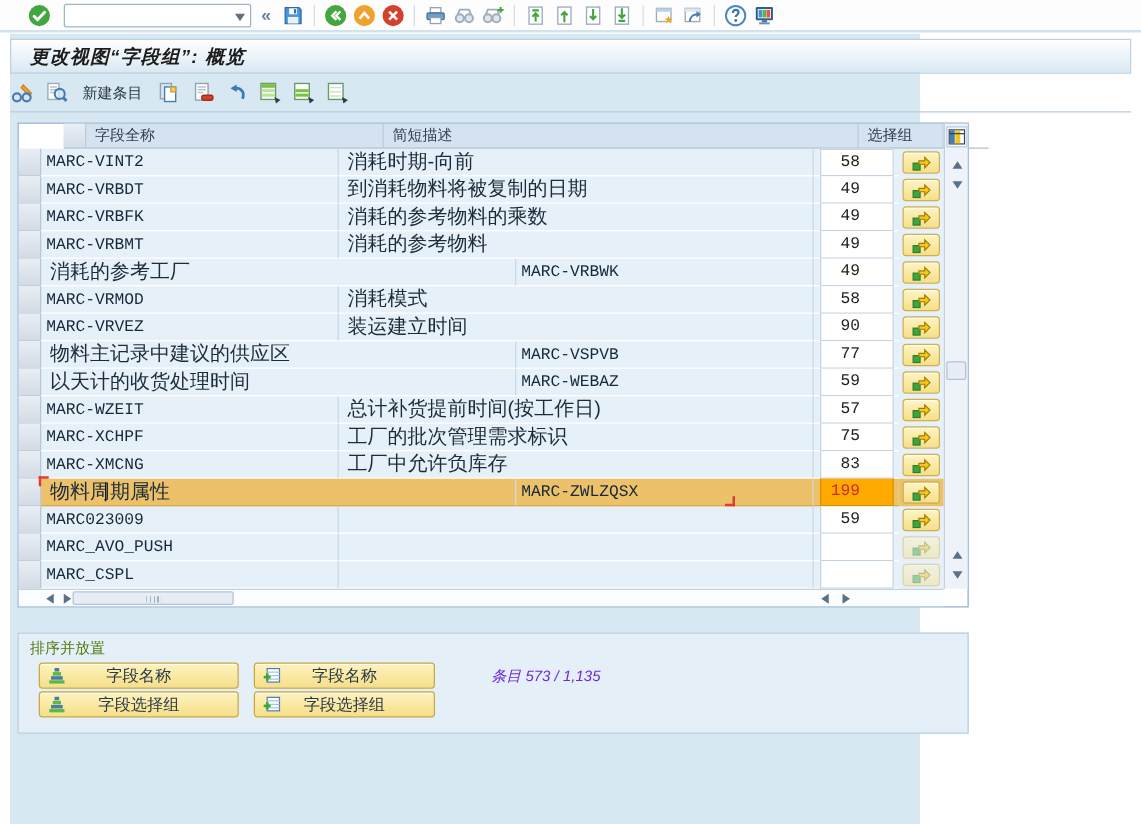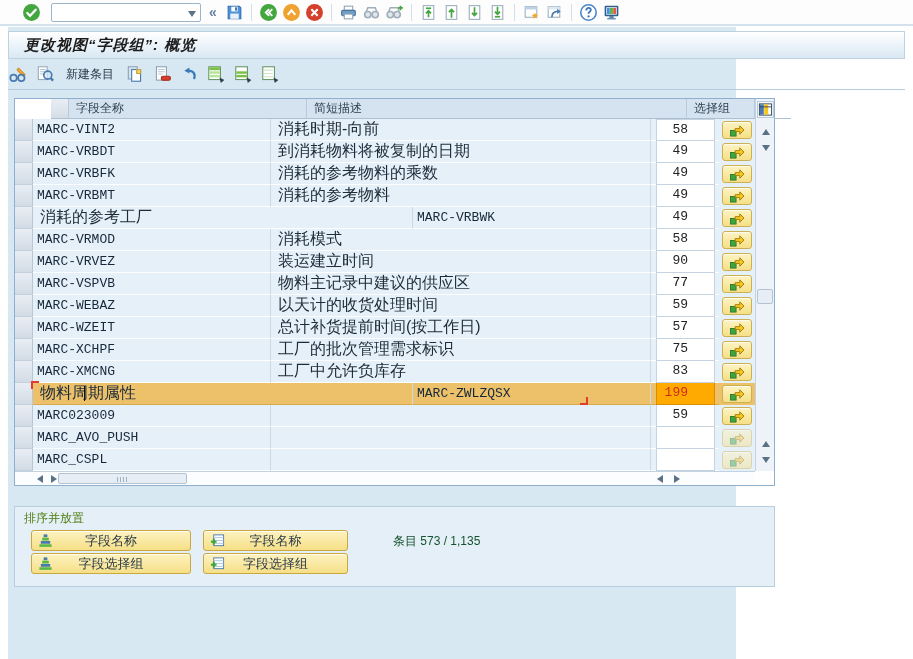--- a/index.html
+++ b/index.html
@@ -94,21 +94,21 @@
 
   
   .groupbox { position:absolute; left:6px; top:479px; width:761px; height:81px;
     background:#e5eff8; border:1px solid #b7cedf; }
   .gb-title { position:absolute; left:9px; top:3px; color:#4d7c0f; }
   .ybtn { position:absolute; height:21px; border:1px solid #c9a83e; border-radius:3px;
     background:linear-gradient(#fdf3c1,#f6df87); box-shadow:inset 0 1px 0 rgba(255,255,255,.75);
     display:flex; align-items:center; cursor:default; }
   .ybtn .icon16 { position:absolute; left:6px; width:16px; height:16px; display:flex; }
   .ybtn .blabel { flex:1; text-align:center; font-size:13px; color:#2b3a48; }
-  .counter { position:absolute; left:378px; top:26px; font-size:12px; color:#14532d; }
+  .counter { position:absolute; left:378px; top:26px; font-size:12px; color:#6d28d9;font-style:italic; }
 </style>
 </head>
 <body>
 
 <div class="sysbar">
   <span class="icon18">
     <svg viewBox="0 0 18 18" width="19" height="19">
         <circle cx="9" cy="9" r="8" fill="#44a63e"></circle>
         <path d="M5 9.5l2.6 2.6L13 6.4" stroke="#fff" stroke-width="2.2" fill="none" stroke-linecap="round"></path>
       </svg>
@@ -462,47 +462,47 @@
           <svg viewBox="0 0 16 14" width="16" height="13">
                   <rect x="1" y="7" width="6" height="6" fill="#3da53d" stroke="#2d7a2d"></rect>
                   <path d="M6 5h5V2l4.5 4.5L11 11V8H6z" fill="#f8c822" stroke="#a07c00"></path>
                 </svg>
         </span>
       </button>
     </div>
   </div>
         <div class="trow">
     <div class="cell c-sel"></div>
+    <div class="cell c-desc">
+            <span class="fdesc">物料主记录中建议的供应区</span>
+          </div>
     <div class="cell c-name">
             <span class="fname">MARC-VSPVB</span>
           </div>
-    <div class="cell c-desc">
-            <span class="fdesc">物料主记录中建议的供应区</span>
-          </div>
     <div class="cell c-grp">
             <div class="valbox">77</div>
           </div>
     <div class="cell c-btn">
       <button class="detailbtn">
         <span style="display:flex">
           <svg viewBox="0 0 16 14" width="16" height="13">
                   <rect x="1" y="7" width="6" height="6" fill="#3da53d" stroke="#2d7a2d"></rect>
                   <path d="M6 5h5V2l4.5 4.5L11 11V8H6z" fill="#f8c822" stroke="#a07c00"></path>
                 </svg>
         </span>
       </button>
     </div>
   </div>
         <div class="trow">
     <div class="cell c-sel"></div>
+    <div class="cell c-desc">
+            <span class="fdesc">以天计的收货处理时间</span>
+          </div>
     <div class="cell c-name">
             <span class="fname">MARC-WEBAZ</span>
-          </div>
-    <div class="cell c-desc">
-            <span class="fdesc">以天计的收货处理时间</span>
           </div>
     <div class="cell c-grp">
             <div class="valbox">59</div>
           </div>
     <div class="cell c-btn">
       <button class="detailbtn">
         <span style="display:flex">
           <svg viewBox="0 0 16 14" width="16" height="13">
                   <rect x="1" y="7" width="6" height="6" fill="#3da53d" stroke="#2d7a2d"></rect>
                   <path d="M6 5h5V2l4.5 4.5L11 11V8H6z" fill="#f8c822" stroke="#a07c00"></path>

